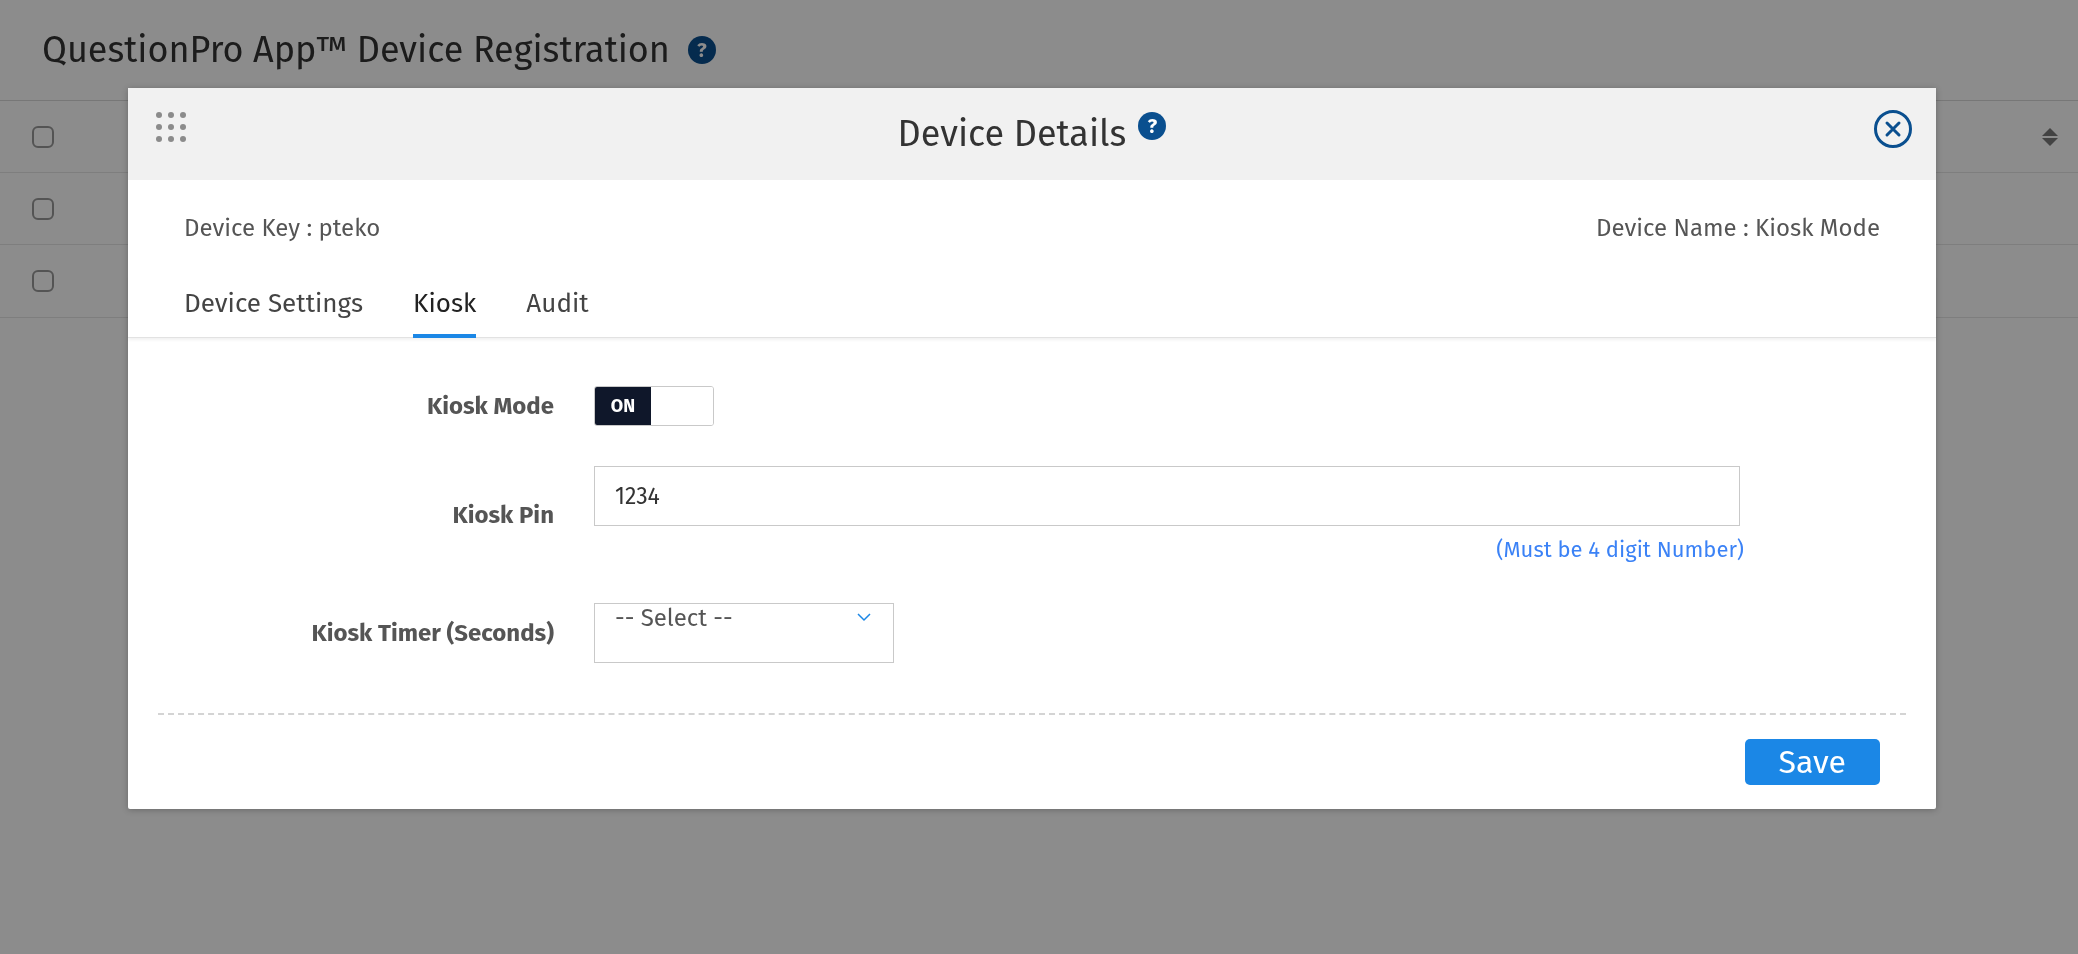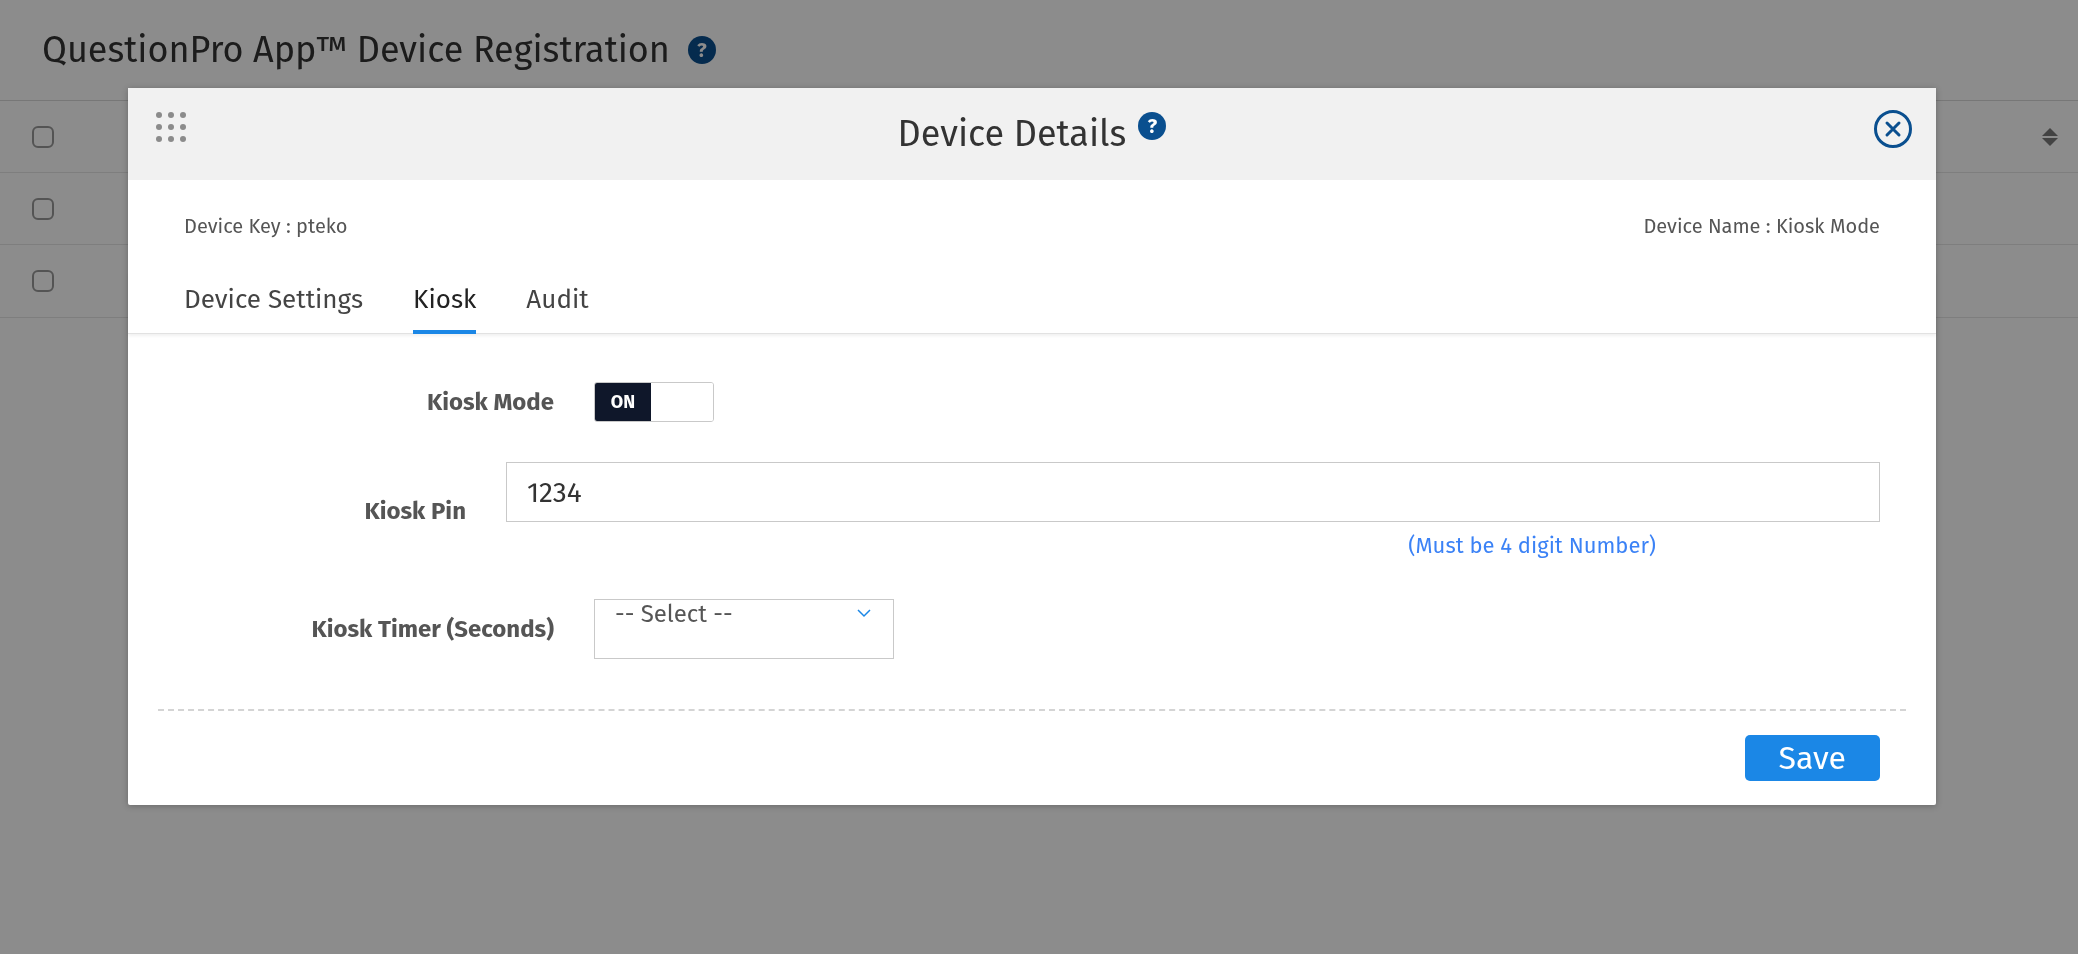--- a/index.html
+++ b/index.html
@@ -44,41 +44,41 @@
   .drag-handle .dot { width: 6px; height: 6px; border-radius: 50%; background: #8b8b8b; }
   .modal-title { font-size: 36px; font-weight: 400; color: #333; display: flex; gap: 12px; }
   .close-btn {
     position: absolute; right: 24px; top: 22px; width: 38px; height: 38px;
     border: 3px solid #0a4f8f; border-radius: 50%; display: flex; align-items: center; justify-content: center;
     cursor: pointer; background: transparent;
   }
   .close-btn svg { width: 18px; height: 18px; }
 
   .modal-info { display: flex; justify-content: space-between; padding: 34px 56px 34px 56px; }
-  .modal-info .info { font-size: 20px; font-weight: 400; color: #555; }
+  .modal-info .info { font-size: 24px; font-weight: 400; color: #555; }
 
   .tabs { display: flex; gap: 50px; padding: 0 56px; border-bottom: 1px solid #e2e2e2; box-shadow: 0 2px 3px rgba(0,0,0,0.06); }
   .tab { font-size: 26px; padding: 12px 0 18px 0; color: #444; cursor: pointer; position: relative; }
   .tab.active { color: #222; }
   .tab.active::after {
     content: ""; position: absolute; left: 0; right: 0; bottom: -1px; height: 4px; background: #1b87e6;
   }
 
   .form-area { padding: 48px 56px 10px 56px; }
   .form-row { display: flex; align-items: center; margin-bottom: 40px; }
   .form-label { width: 410px; text-align: right; font-size: 24px; font-weight: 700; color: #555; padding-right: 40px; }
   .form-control-wrap { flex: 1; }
   .toggle {
     width: 120px; height: 40px; border: 1px solid #c9c9c9; border-radius: 3px; display: flex; overflow: hidden;
     cursor: pointer;
   }
   .toggle .on { width: 56px; background: #0f172a; color: #fff; display: flex; align-items: center; justify-content: center; font-size: 18px; font-weight: 700; }
   .toggle .off { flex: 1; background: #fff; }
   .text-input {
-    width: 1374px; height: 60px; border: 1px solid #c9c9c9; padding: 0 20px; font-size: 28px; color: #333;
+    width: 1146px; height: 60px; border: 1px solid #c9c9c9; padding: 0 20px; font-size: 23px; color: #333;
     font-family: inherit; outline: none;
   }
   .hint { width: 1150px; text-align: right; font-size: 22px; color: #3b82f6; margin-top: 10px; }
   .select-box {
     width: 300px; height: 60px; border: 1px solid #c9c9c9; display: flex; align-items: flex-start; justify-content: space-between;
     padding: 0 20px; font-size: 24px; color: #555; cursor: pointer; background: #fff;
   }
   .chevron {
     width: 18px; height: 18px; display: inline-block;
   }

